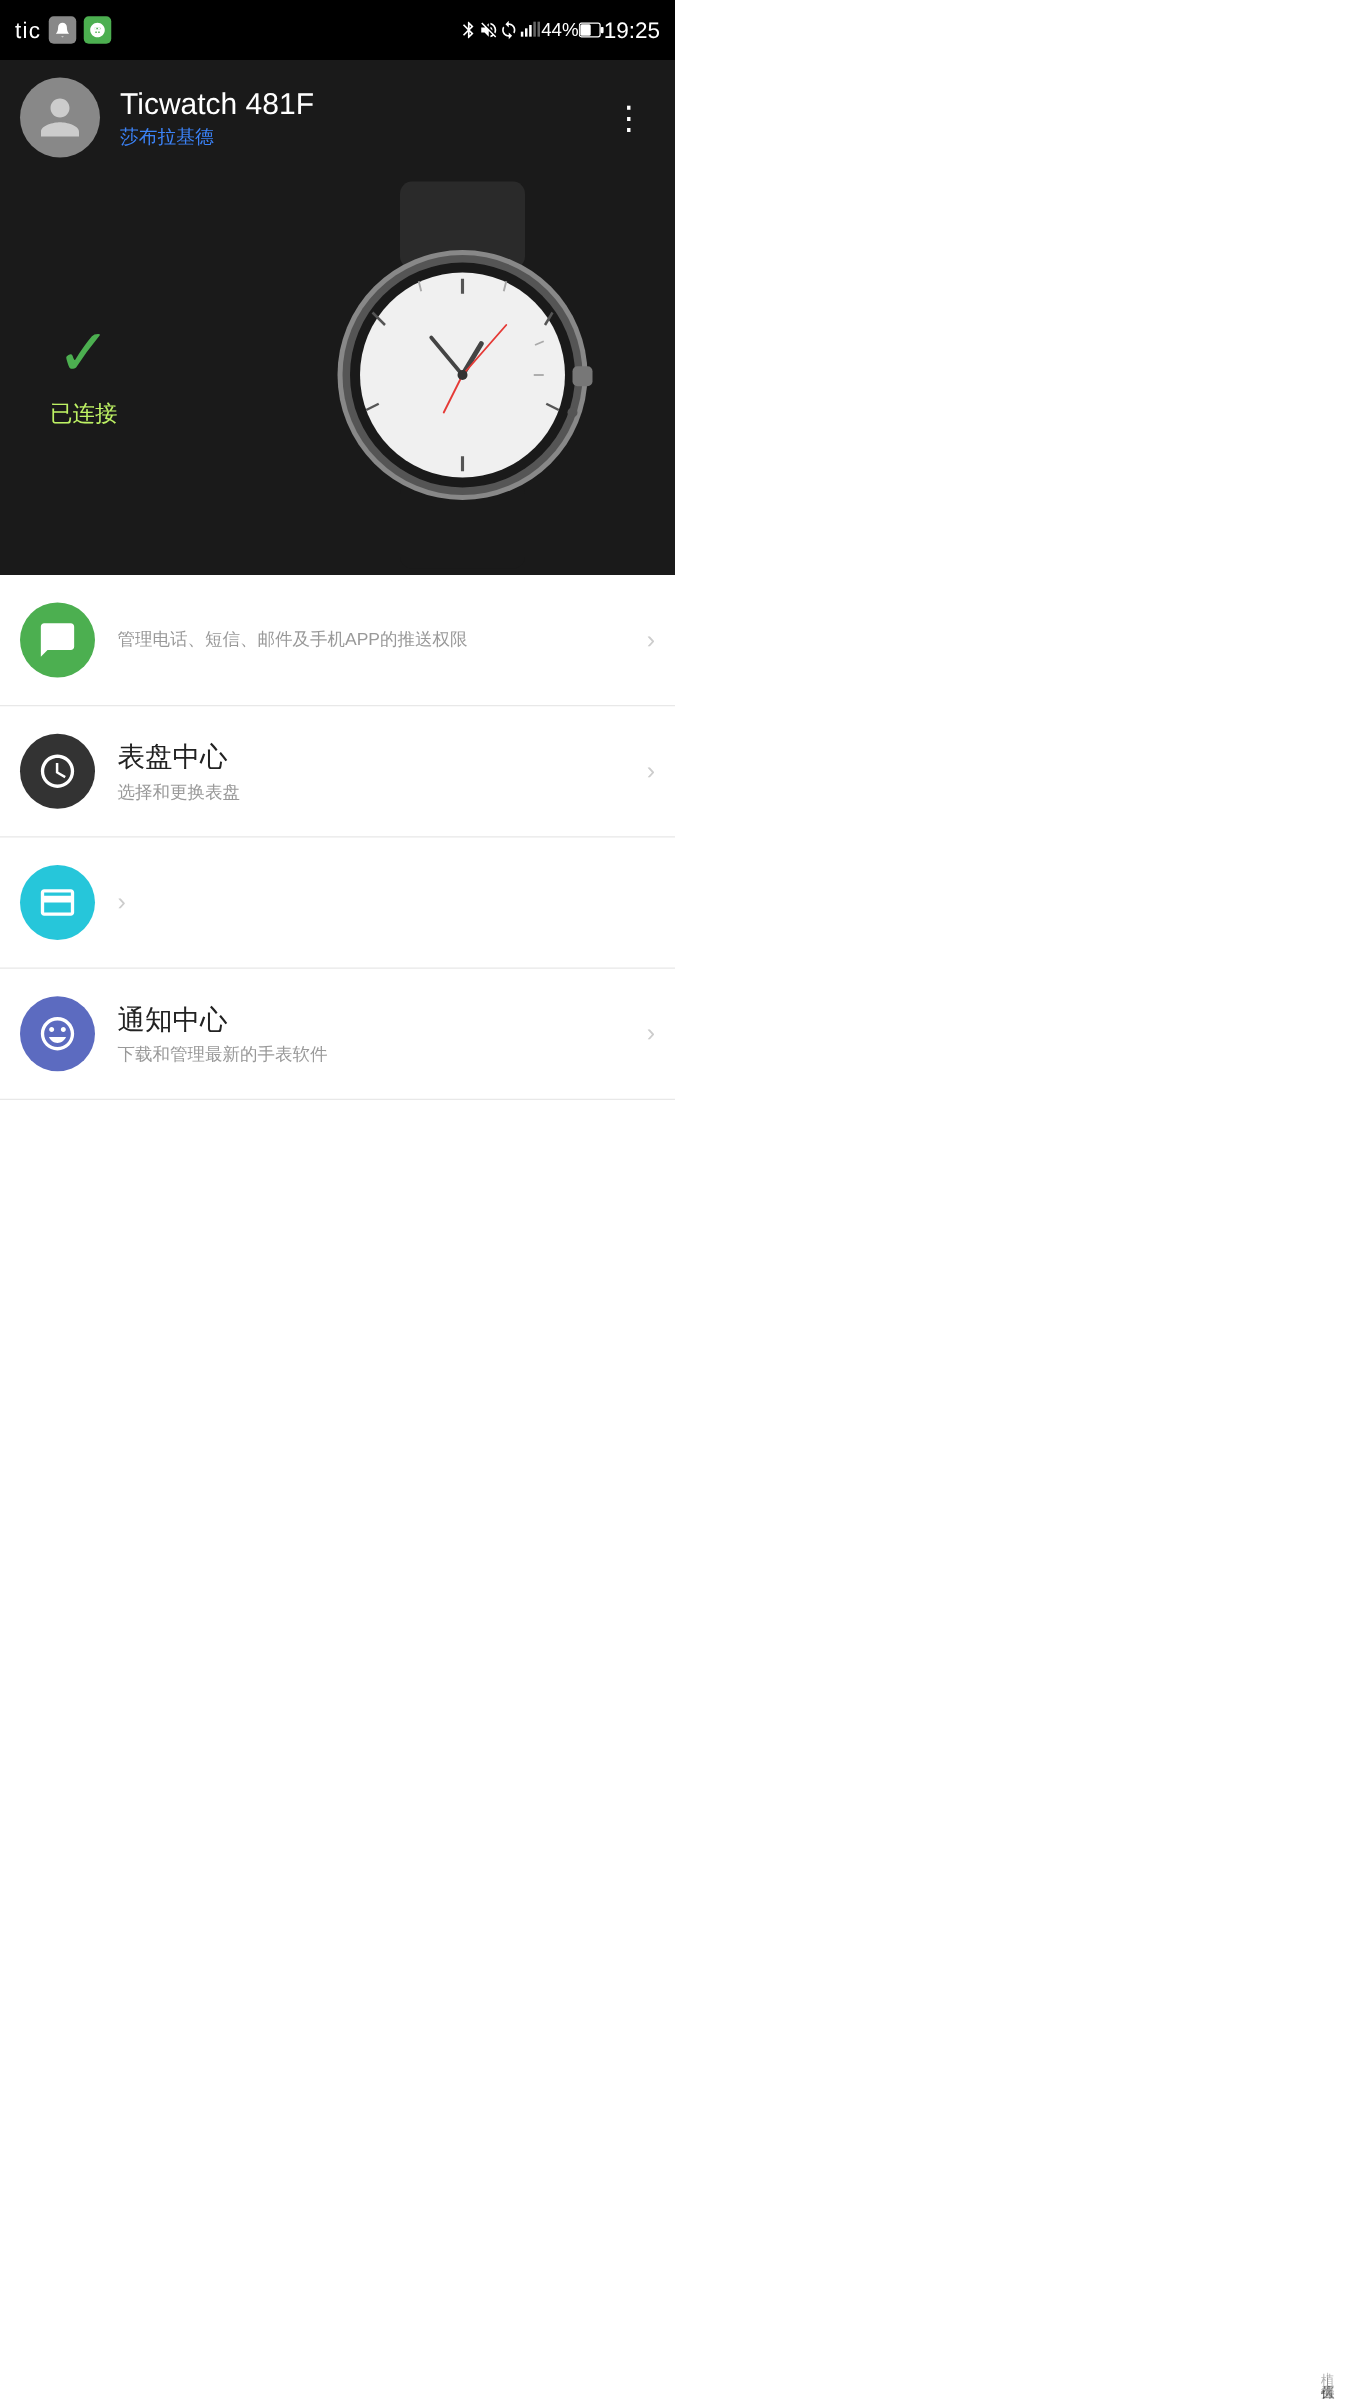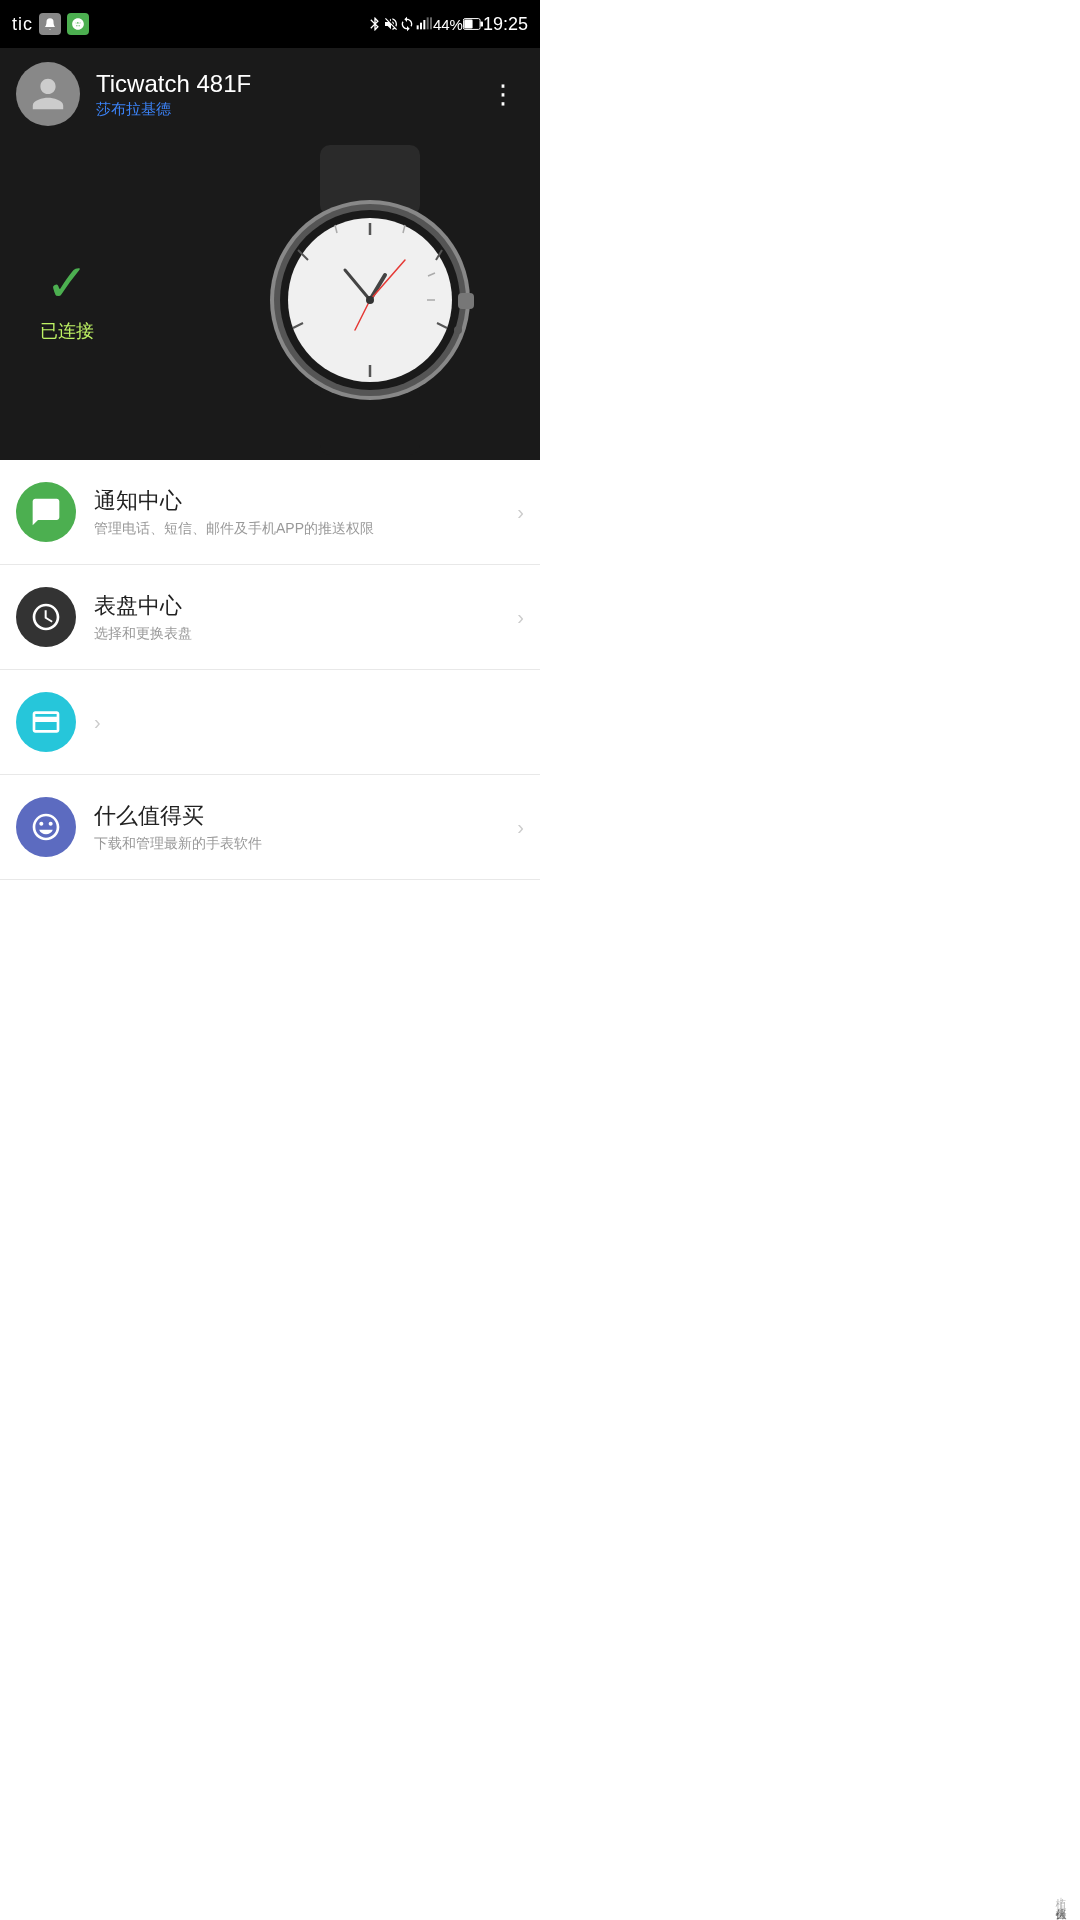--- a/index.html
+++ b/index.html
@@ -307,21 +307,20 @@
   <div class="menu-item">
     <div class="menu-icon menu-icon-green">
       <svg width="32" height="32" viewBox="0 0 24 24" fill="white">
         <circle cx="8" cy="12" r="1.5"></circle>
         <circle cx="12" cy="12" r="1.5"></circle>
         <circle cx="16" cy="12" r="1.5"></circle>
         <path d="M20 2H4c-1.1 0-2 .9-2 2v18l4-4h14c1.1 0 2-.9 2-2V4c0-1.1-.9-2-2-2z"></path>
       </svg>
     </div>
     <div class="menu-text">
-      <div class="menu-title">通知中心</div>
       <div class="menu-subtitle">管理电话、短信、邮件及手机APP的推送权限</div>
     </div>
     <div class="menu-arrow">›</div>
   </div>
 
   <div class="menu-item">
     <div class="menu-icon menu-icon-dark">
       <svg width="32" height="32" viewBox="0 0 24 24" fill="white">
         <path d="M11.99 2C6.47 2 2 6.48 2 12s4.47 10 9.99 10C17.52 22 22 17.52 22 12S17.52 2 11.99 2zM12 20c-4.42 0-8-3.58-8-8s3.58-8 8-8 8 3.58 8 8-3.58 8-8 8zm.5-13H11v6l5.25 3.15.75-1.23-4.5-2.67V7z"></path>
       </svg>
@@ -342,21 +341,21 @@
     <div class="menu-arrow">›</div>
   </div>
 
   <div class="menu-item">
     <div class="menu-icon menu-icon-blue">
       <svg width="32" height="32" viewBox="0 0 24 24" fill="white">
         <path d="M11.99 2C6.47 2 2 6.48 2 12s4.47 10 9.99 10C17.52 22 22 17.52 22 12S17.52 2 11.99 2zM12 20c-4.42 0-8-3.58-8-8s3.58-8 8-8 8 3.58 8 8-3.58 8-8 8zm3.5-9c.83 0 1.5-.67 1.5-1.5S16.33 8 15.5 8 14 8.67 14 9.5s.67 1.5 1.5 1.5zm-7 0c.83 0 1.5-.67 1.5-1.5S9.33 8 8.5 8 7 8.67 7 9.5 7.67 11 8.5 11zm3.5 6.5c2.33 0 4.31-1.46 5.11-3.5H6.89c.8 2.04 2.78 3.5 5.11 3.5z"></path>
       </svg>
     </div>
     <div class="menu-text">
-      <div class="menu-title">什么值得买</div>
+      <div class="menu-title">通知中心</div>
       <div class="menu-subtitle">下载和管理最新的手表软件</div>
     </div>
     <div class="menu-arrow">›</div>
   </div>
 
 </div>
 
 <div class="watermark">植｜什么值得买</div>
 
 </body></html>

